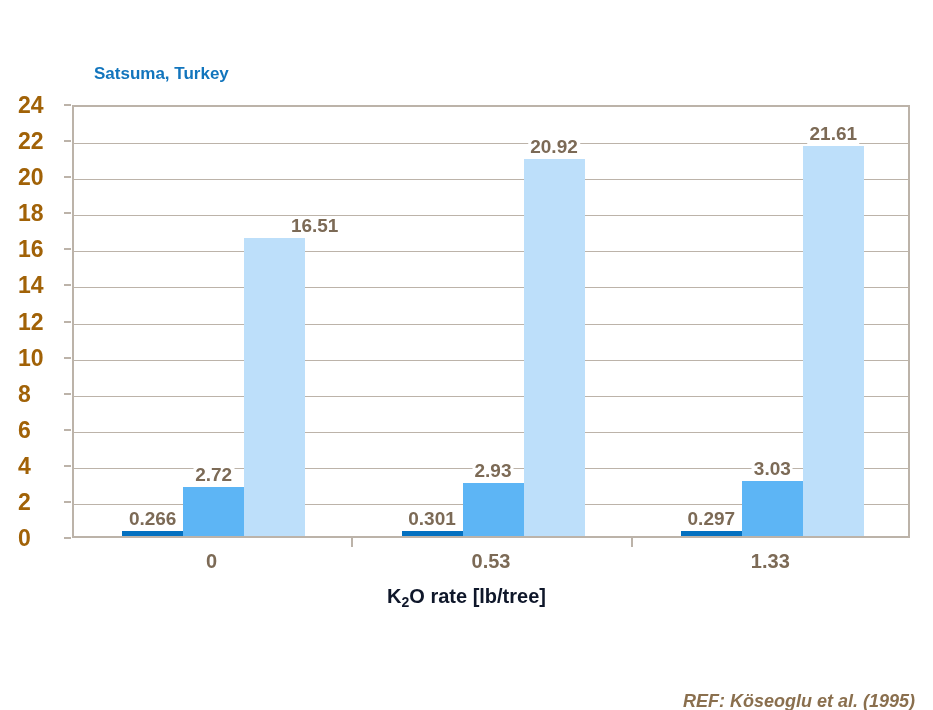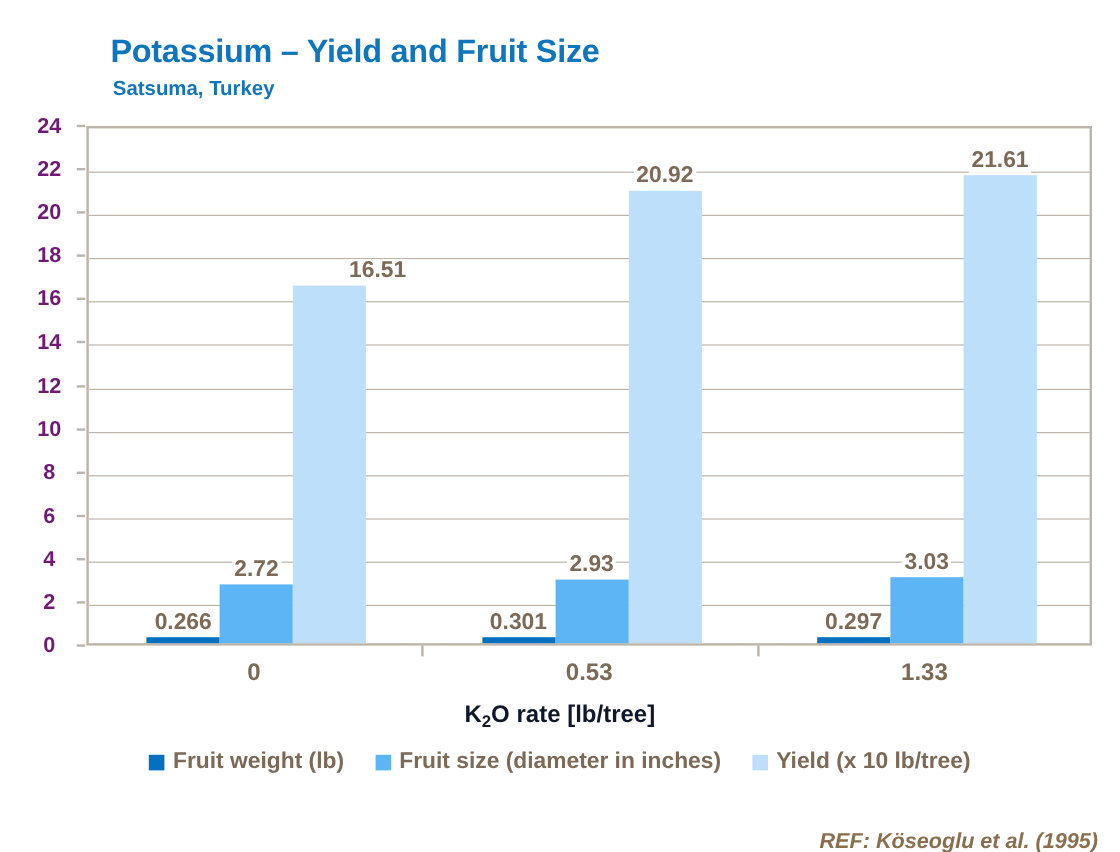--- a/index.html
+++ b/index.html
@@ -60,24 +60,24 @@
     width: 100%;
     height: 1px;
     background: #BCB3A9;
   }
 
   
   .ytick-label {
     position: absolute;
     right: 0;
     width: 46px;
-    text-align: center;
-    font-size: 18px;
-    font-weight: bold;
-    color: #701a75;
+    text-align: left;
+    font-size: 23px;
+    font-weight: bold;
+    color: #a16207;
     transform: translateY(-50%);
     white-space: nowrap;
   }
   #yaxis-labels {
     position: absolute;
     left: 8px;
     top: 105px;
     width: 56px;
     height: 433px;
   }
@@ -200,21 +200,20 @@
     font-style: italic;
     color: #8A6F4E;
     white-space: nowrap;
   }
 </style>
 </head>
 <body>
 
 <div id="chart-root">
 
-  <div class="chart-title">Potassium – Yield and Fruit Size</div>
   <div class="chart-subtitle">Satsuma, Turkey</div>
 
   <div id="yaxis-labels">
       <div class="ytick-label" style="top: 433px;">0</div>
       <div class="ytick-label" style="top: 396.917px;">2</div>
       <div class="ytick-label" style="top: 360.833px;">4</div>
       <div class="ytick-label" style="top: 324.75px;">6</div>
       <div class="ytick-label" style="top: 288.667px;">8</div>
       <div class="ytick-label" style="top: 252.583px;">10</div>
       <div class="ytick-label" style="top: 216.5px;">12</div>
@@ -278,30 +277,16 @@
       <div class="xtick-mark" style="left: 558.667px;"></div>
     </div>
   <div id="xaxis-labels">
       <div class="xtick-label" style="left: 139.667px;">0</div>
       <div class="xtick-label" style="left: 419px;">0.53</div>
       <div class="xtick-label" style="left: 698.333px;">1.33</div>
     </div>
 
   <div id="xaxis-title">K<sub>2</sub>O rate [lb/tree]</div>
 
-  <div id="legend">
-      <div class="legend-item">
-        <div class="legend-swatch" style="background: rgb(3, 112, 192);"></div>
-        <div class="legend-text">Fruit weight (lb)</div>
-      </div>
-      <div class="legend-item">
-        <div class="legend-swatch" style="background: rgb(93, 181, 245);"></div>
-        <div class="legend-text">Fruit size (diameter in inches)</div>
-      </div>
-      <div class="legend-item">
-        <div class="legend-swatch" style="background: rgb(189, 223, 250);"></div>
-        <div class="legend-text">Yield (x 10 lb/tree)</div>
-      </div>
-    </div>
 
   <div id="reference">REF: Köseoglu  et al. (1995)</div>
 
 </div>
 
 </body></html>

